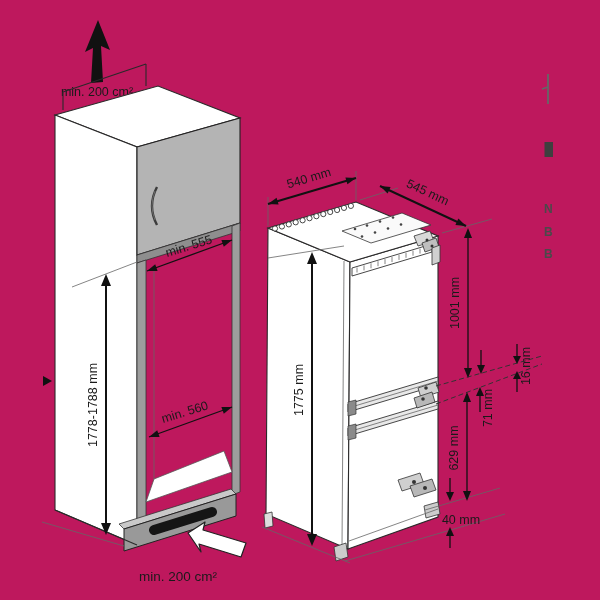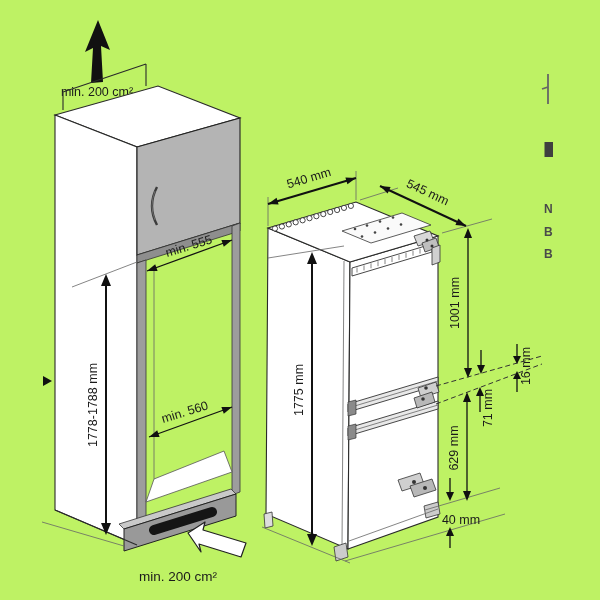--- a/index.html
+++ b/index.html
@@ -1,17 +1,17 @@
 <!DOCTYPE html>
 <html><head>
 <meta charset="utf-8">
 <style>
   html,body { margin:0; padding:0; background:#e9e9e9; }
   .page {
-    position:relative; width:600px; height:600px; background:#bef264;
+    position:relative; width:600px; height:600px; background:#be185d;
     overflow:hidden; font-family:"Liberation Sans", sans-serif;
   }
   svg { position:absolute; left:0; top:0; }
   .ln      { stroke:#2a2a2a; stroke-width:1.1; fill:none; }
   .lnthin  { stroke:#666;    stroke-width:0.8; fill:none; }
   .white   { fill:#ffffff; }
   .dim     { stroke:#111;    stroke-width:1.3; fill:none; }
   .dimthick{ stroke:#111;    stroke-width:2;   fill:none; }
   .arr     { fill:#111; stroke:none; }
   .dash    { stroke:#333; stroke-width:1; fill:none; stroke-dasharray:5 3; }

